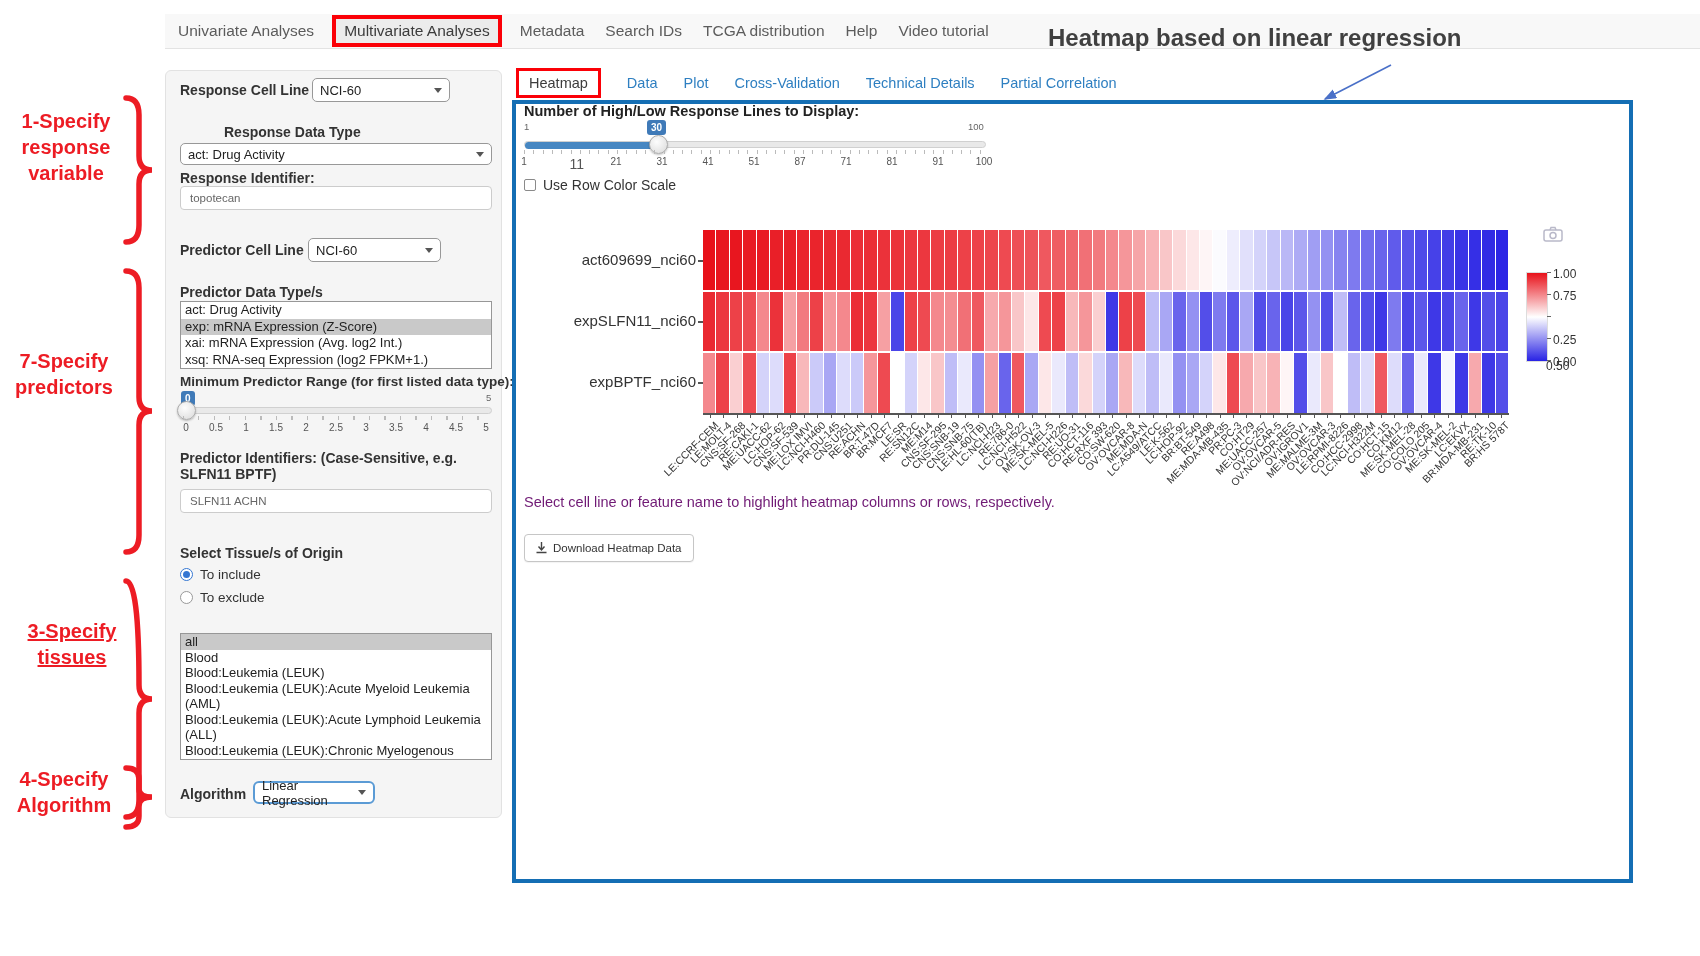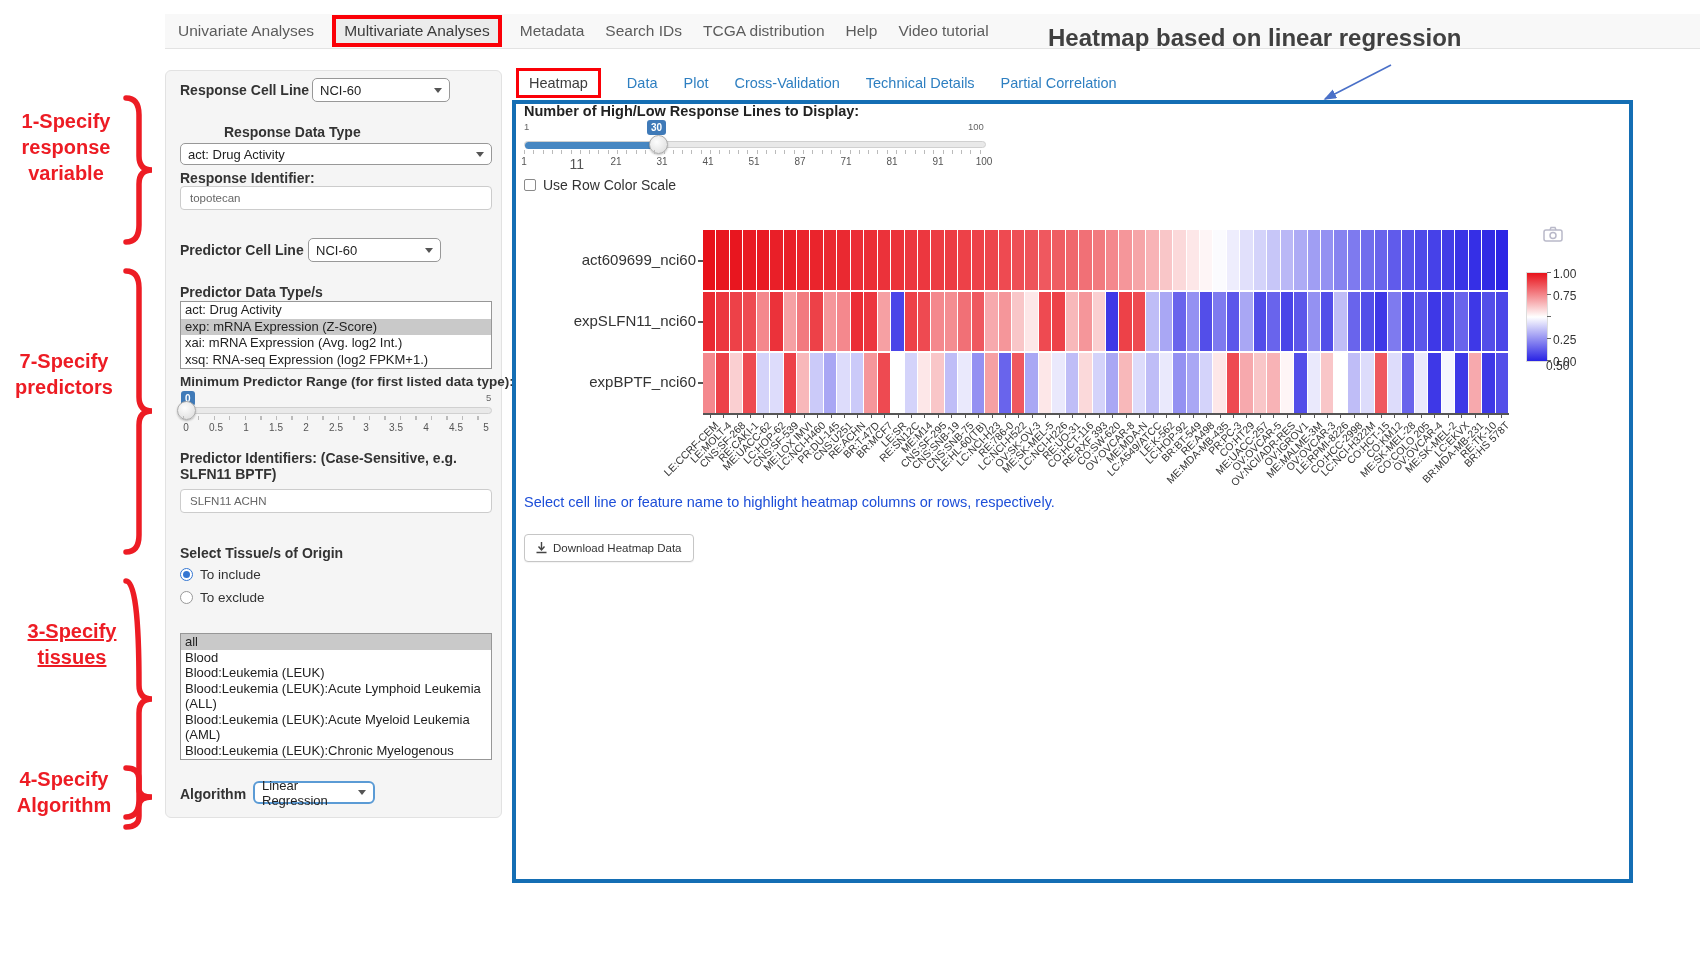--- a/index.html
+++ b/index.html
@@ -58,21 +58,21 @@
   .hm-cell{width:100%;height:100%;cursor:pointer;}
   .hm-rowlabel{width:158px;text-align:right;font-size:15px;color:#333;white-space:nowrap;cursor:pointer;}
   .hm-rowtick{width:5px;height:1.5px;background:#555;}
   .x-axis{left:703px;top:413px;width:806px;height:1.5px;background:#555;}
   .x-tick{width:1px;height:4px;background:#555;}
   .x-label{width:110px;text-align:right;font-size:10.5px;color:#333;white-space:nowrap;transform-origin:100% 0;transform:rotate(-45deg);cursor:pointer;}
   .legend-bar{left:1526px;top:272px;width:20px;height:88px;border:1px solid #ddd;}
   .legend-lbl{font-size:12px;color:#333;}
   .legend-tick{width:4px;height:1px;background:#666;}
 
-  .hint{left:524px;top:494px;font-size:14.5px;color:#1d4ed8;}
+  .hint{left:524px;top:494px;font-size:14.5px;color:#701a75;}
   .dl-btn{left:524px;top:534px;height:26px;display:inline-flex;align-items:center;gap:6px;padding:0 11px;background:#fff;border:1px solid #c6c6c6;border-radius:4px;font-size:11.5px;color:#333;cursor:pointer;box-shadow:0 1px 1px rgba(0,0,0,.05);}
 </style>
 </head>
 <body>
 
 <div class="abs nav-strip"></div>
 <div class="abs nav">
     <div class="nav-item">Univariate Analyses</div>
     <div class="nav-item active">Multivariate Analyses</div>
     <div class="nav-item">Metadata</div>
@@ -187,22 +187,22 @@
   <span class="radio-lbl">To include</span>
 </div>
 <div class="abs" style="left:180px;top:590px;display:flex;align-items:center;gap:7px;">
   <span class="radio"></span>
   <span class="radio-lbl">To exclude</span>
 </div>
 <div class="abs listbox tissue" style="left:180px;top:633px;width:312px;height:127px;" id="tissue-listbox">
     <div class="lb-opt selected">all</div>
     <div class="lb-opt">Blood</div>
     <div class="lb-opt">Blood:Leukemia (LEUK)</div>
+    <div class="lb-opt">Blood:Leukemia (LEUK):Acute Myeloid Leukemia (AML)</div>
     <div class="lb-opt">Blood:Leukemia (LEUK):Acute Lymphoid Leukemia (ALL)</div>
-    <div class="lb-opt">Blood:Leukemia (LEUK):Acute Myeloid Leukemia (AML)</div>
     <div class="lb-opt">Blood:Leukemia (LEUK):Chronic Myelogenous Leukemia (CML)</div>
   </div>
 
 <div class="abs lbl" style="left:180px;top:786px;">Algorithm</div>
 <div class="abs sel" style="left:253px;top:781px;width:122px;height:23px;border:2px solid #5b9bd5;border-radius:6px;">
   <span>Linear Regression</span>
   <span class="chev"></span>
 </div>
 
 <div class="abs tabs" id="tabs">

